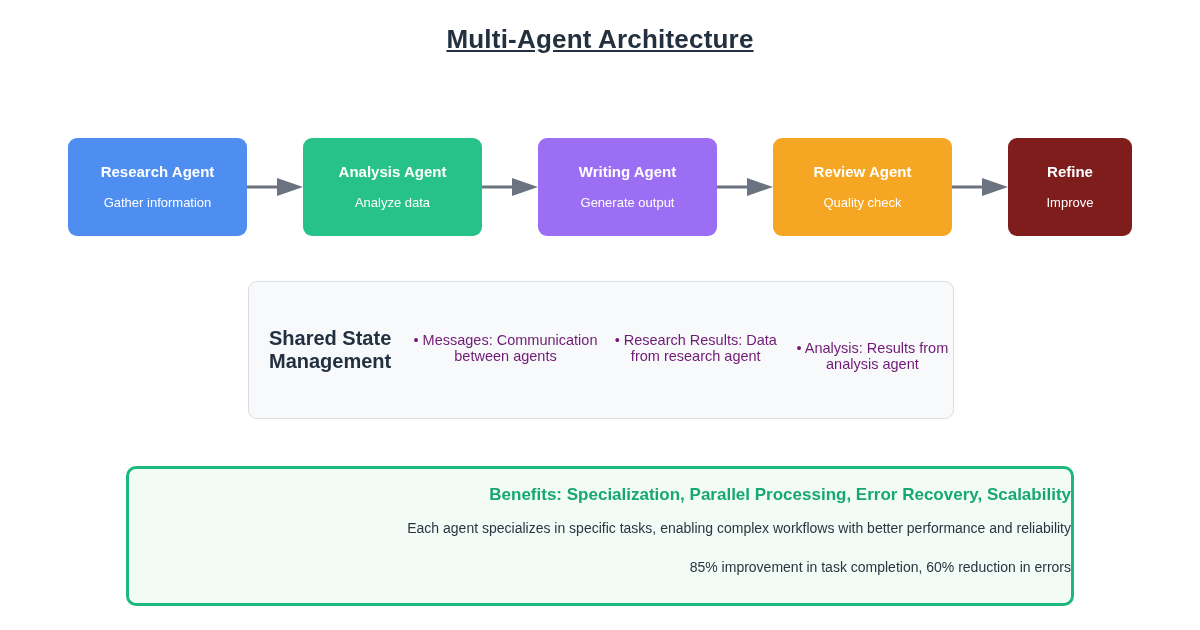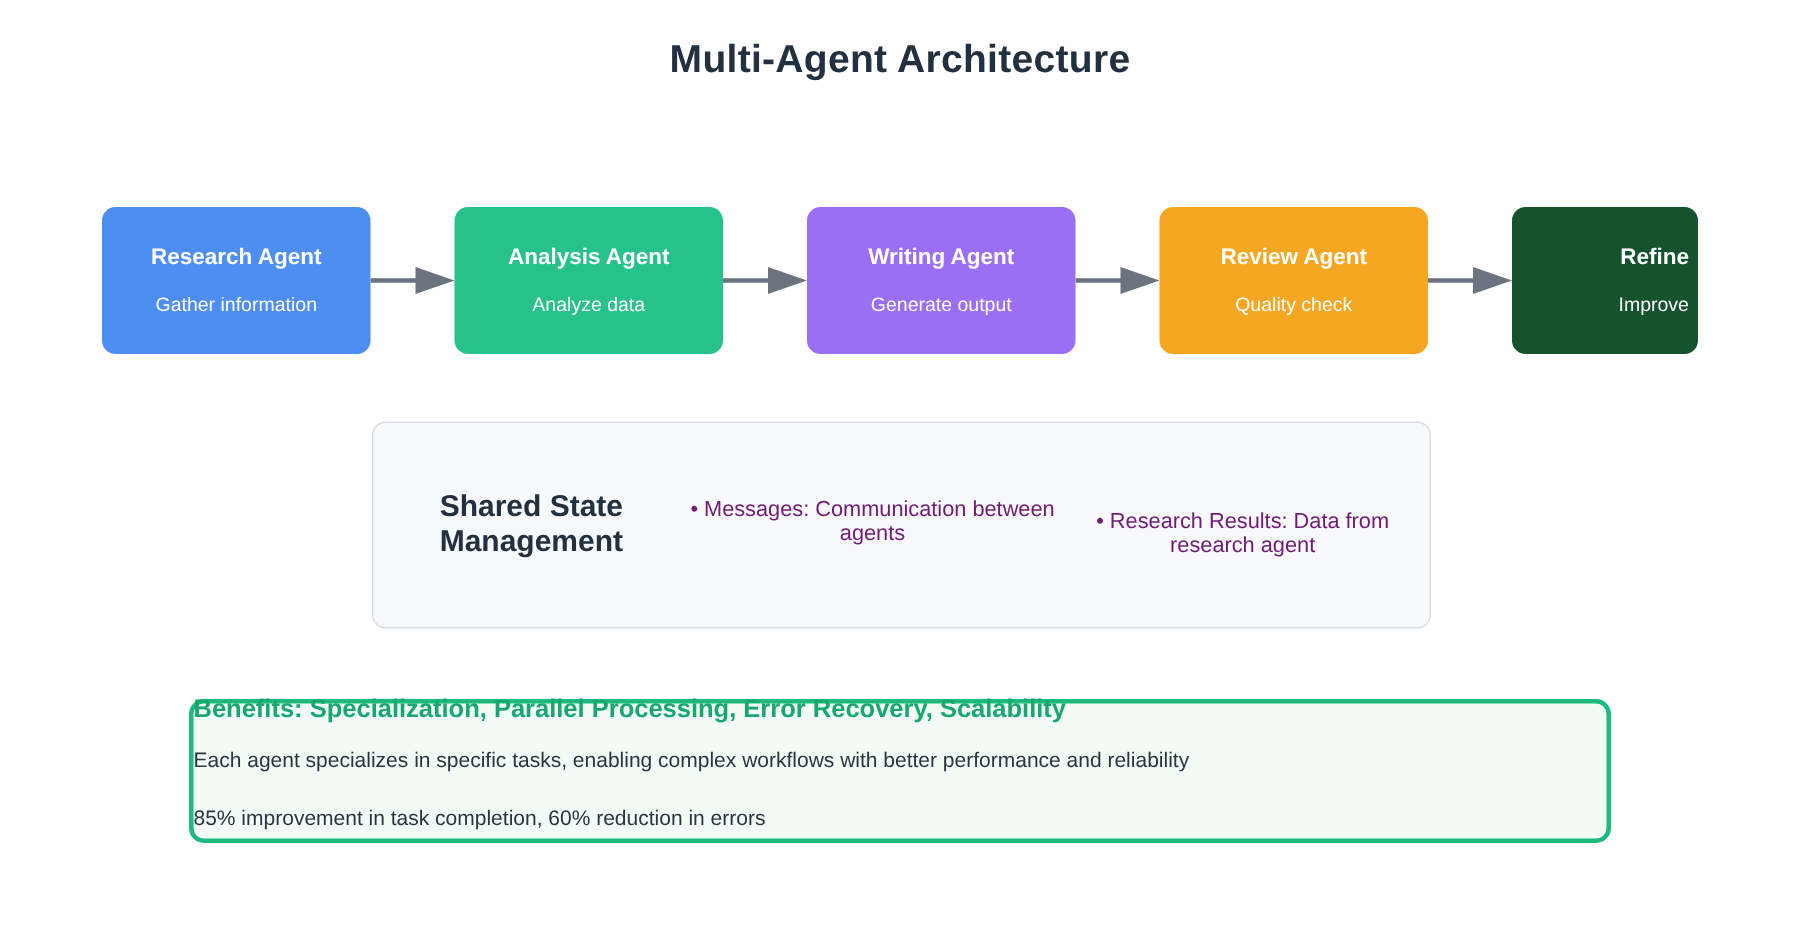--- a/index.html
+++ b/index.html
@@ -25,20 +25,21 @@
   .title {
     position: absolute;
     top: 24px;
     left: 0;
     width: 1200px;
     text-align: center;
     font-size: 26px;
     font-weight: bold;
     color: #22303f;
     letter-spacing: 0.2px;
+    text-decoration: underline;
   }
 
   
   .pipeline {
     position: absolute;
     top: 138px;
     left: 68px;
     width: 1064px;
     height: 98px;
     display: flex;
@@ -116,28 +117,28 @@
     text-align: center;
   }
   .shared-item:last-child { margin-bottom: 0; }
 
   
   .benefits-panel {
     position: absolute;
     top: 466px;
     left: 126px;
     width: 948px;
-    height: 96px;
+    height: 140px;
     box-sizing: border-box;
     background: #f2fbf6;
     border: 3px solid #1bb97d;
     border-radius: 10px;
     display: flex;
     flex-direction: column;
-    align-items: flex-start;
+    align-items: flex-end;
     justify-content: center;
   }
   .benefits-title {
     font-size: 17px;
     font-weight: bold;
     color: #17a86f;
     text-align: center;
     margin-bottom: 16px;
     white-space: nowrap;
   }
@@ -192,30 +193,31 @@
       <div class="node node-wide" style="background: rgb(245, 166, 35);">
         <div class="node-title">Review Agent</div>
         <div class="node-sub">Quality check</div>
       </div>
       <div class="connector">
         <svg width="56" height="20" viewBox="0 0 56 20">
           <line x1="0" y1="10" x2="36" y2="10" stroke="#6b7280" stroke-width="3"></line>
           <polygon points="30,1 56,10 30,19" fill="#6b7280"></polygon>
         </svg>
       </div>
-      <div class="node node-narrow" style="background: #14532d; align-items: flex-end;">
+      <div class="node node-narrow" style="background: #7f1d1d;">
         <div class="node-title">Refine</div>
         <div class="node-sub">Improve</div>
       </div>
     </div>
 
   <div class="shared-panel">
     <div class="shared-title">Shared State Management</div>
     <div class="shared-item">• Messages: Communication between agents</div>
     <div class="shared-item">• Research Results: Data from research agent</div>
+    <div class="shared-item">• Analysis: Results from analysis agent</div>
   </div>
 
   <div class="benefits-panel">
     <div class="benefits-title">Benefits: Specialization, Parallel Processing, Error Recovery, Scalability</div>
     <div class="benefits-line">Each agent specializes in specific tasks, enabling complex workflows with better performance and reliability</div>
     <div class="benefits-line">85% improvement in task completion, 60% reduction in errors</div>
   </div>
 
 </div>
 

